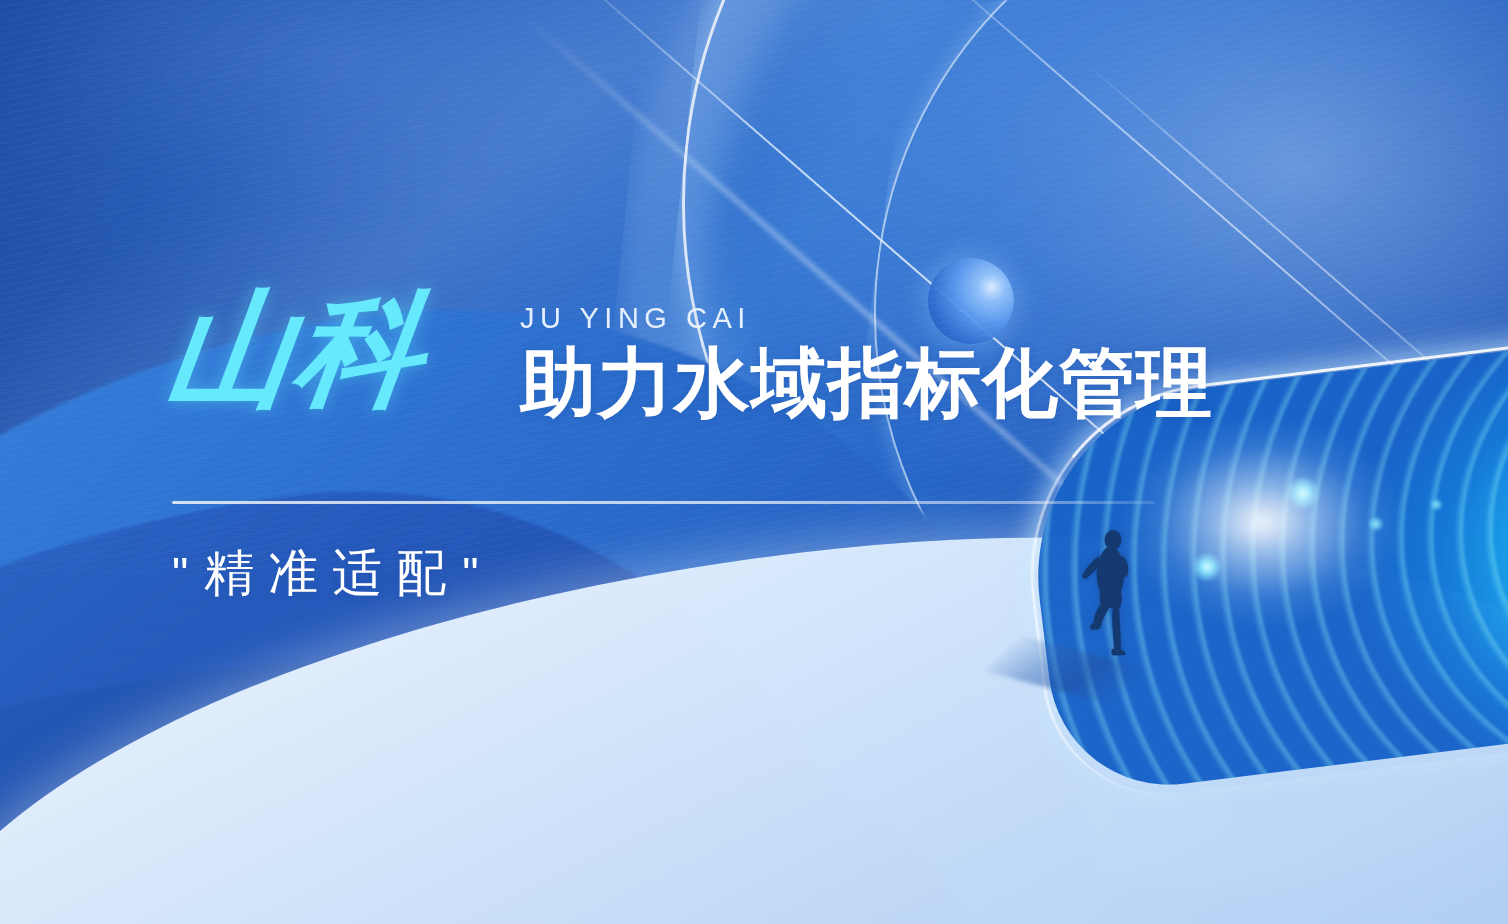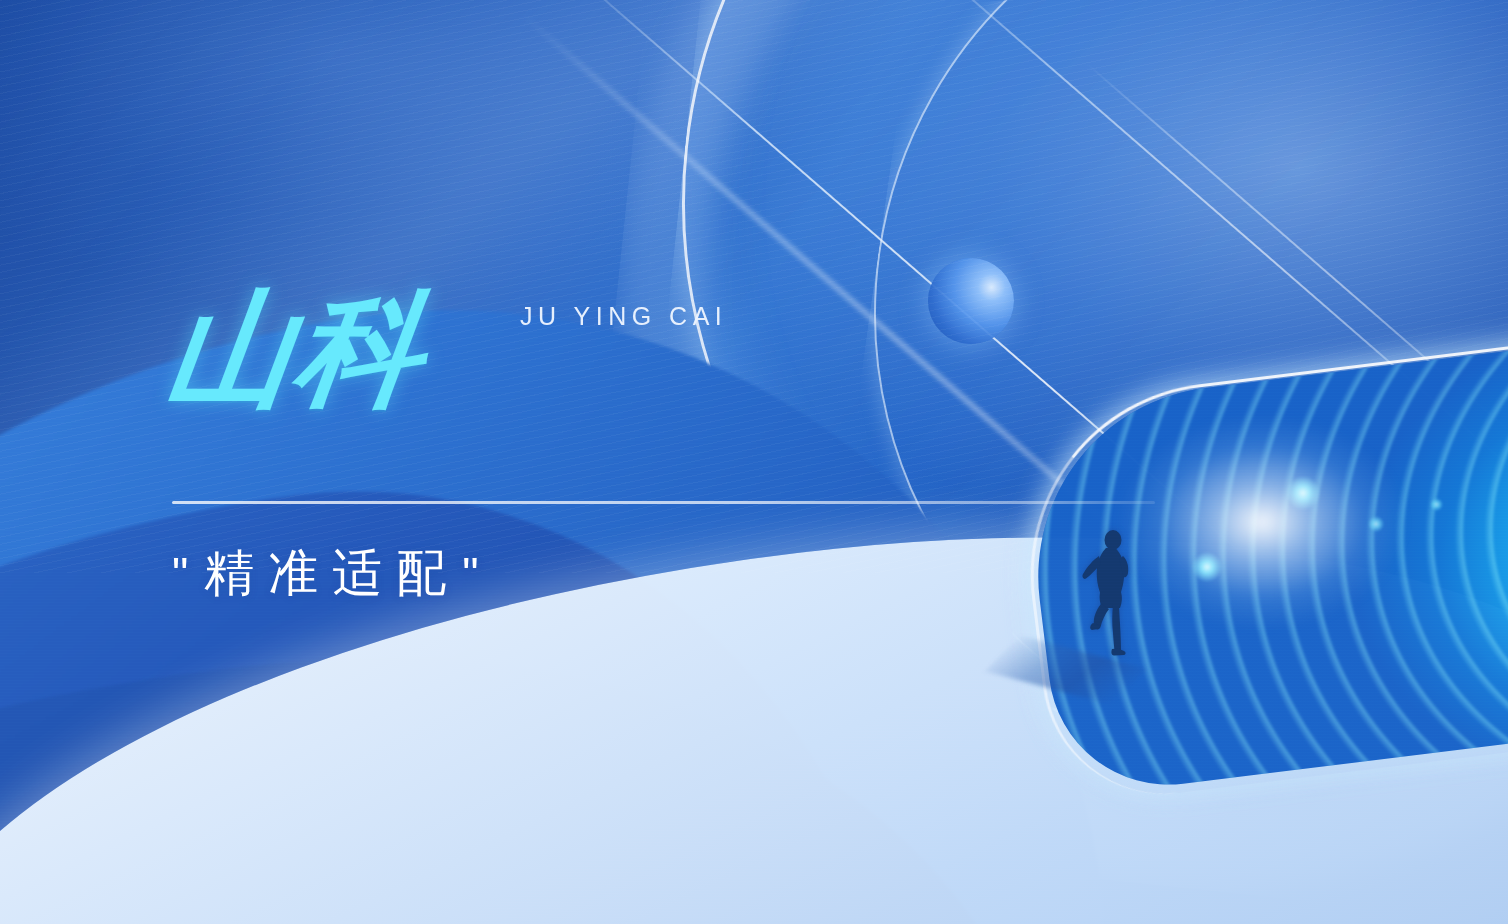--- a/index.html
+++ b/index.html
@@ -321,21 +321,21 @@
     white-space: nowrap;
     transform: skewX(-7deg);
   }
 
   .head-block {
     position: absolute;
     left: 520px;
     top: 302px;
   }
   .pinyin {
-    font-size: 25px;
+    font-size: 29px;
     font-weight: 400;
     letter-spacing: 5.5px;
     color: #eef5ff;
     white-space: nowrap;
     opacity: .96;
   }
   .headline {
     margin-top: 10px;
     font-size: 76px;
     line-height: 1.0;
@@ -441,20 +441,21 @@
   <div class="bg-layer texture"></div>
 
   <div class="content">
 
     <div class="brand-row">
       <div class="brand-mark">山科</div>
     </div>
 
     <div class="head-block">
       <div class="pinyin">JU YING CAI</div>
+      <div class="headline">助力水域指标化管理</div>
     </div>
 
     <div class="divider"></div>
 
     <div class="tagline">
       <span class="q">"</span><span>精准适配</span><span class="q">"</span>
     </div>
 
   </div>
 </div>

